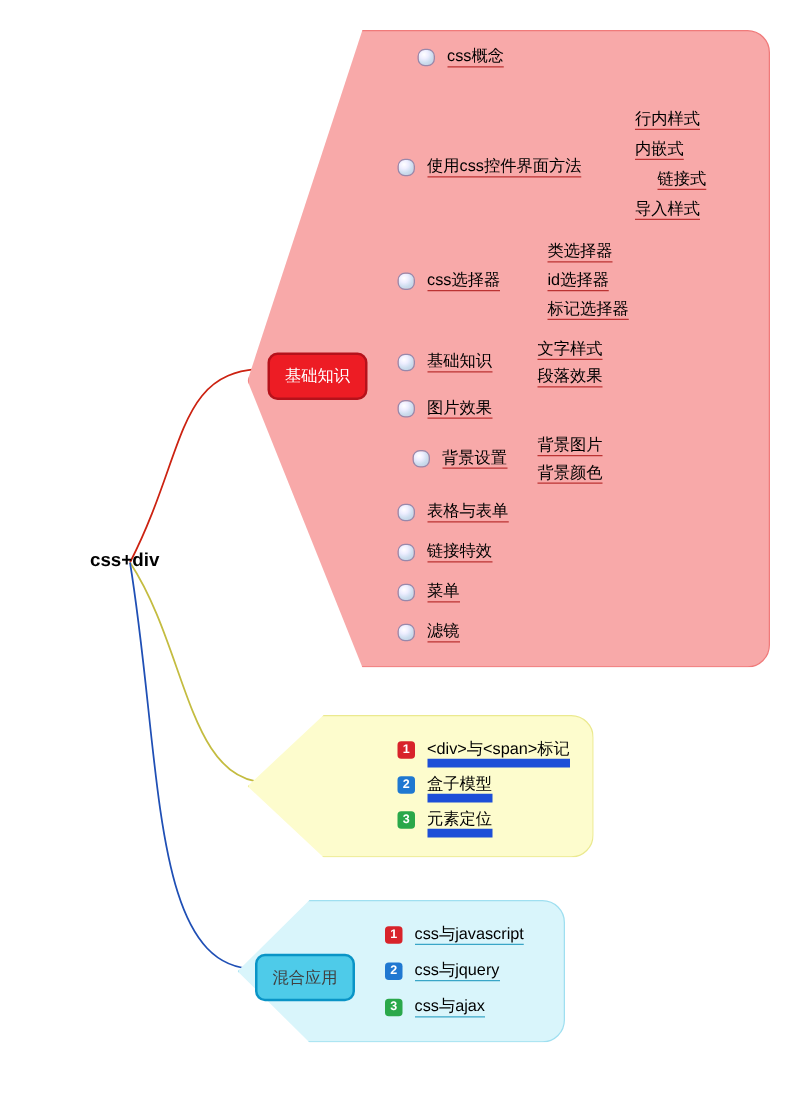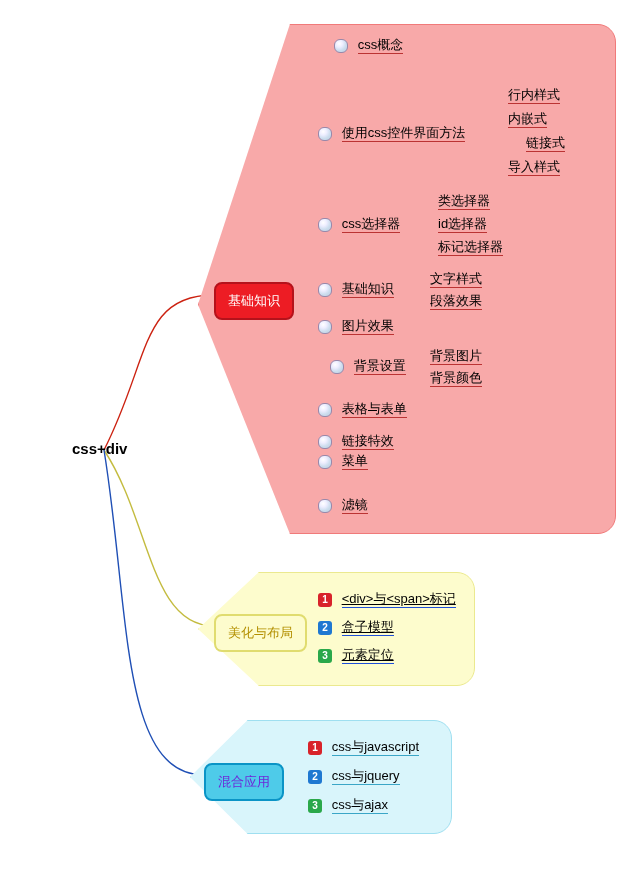--- a/index.html
+++ b/index.html
@@ -44,21 +44,21 @@
     border: 2px solid #b5121b;
     color: #fff;
   }
   .branch-yellow {
     border: 2px solid #e0dc6f;
     color: #b38f00;
   }
   .branch-cyan {
     background: #4ecbe9;
     border: 2px solid #0a94c6;
-    color: #6d28d9;
+    color: #404040;
   }
   
   .panel {
     position: absolute;
     z-index: 1;
     border-radius: 18px;
   }
   .panel.red {
     background: #f8a9a9;
     border: 1px solid #f07a7a;
@@ -98,21 +98,21 @@
     white-space: nowrap;
     z-index: 3;
   }
   .leaf .txt, .subleaf .txt {
     padding-bottom: 1px;
     border-bottom: 1px solid transparent;
   }
   .leaf.ul .txt, .subleaf.ul .txt {
     border-bottom: 1px solid #b33;
   }
-  .leaf.ul-y .txt { border-bottom: 1px solid #1d4ed8; text-decoration: underline; }
+  .leaf.ul-y .txt { border-bottom: 7px solid #1d4ed8; }
   .leaf.ul-c .txt { border-bottom: 1px solid #3aa6c7; }
   .bullet {
     display: inline-block;
     width: 12px;
     height: 12px;
     border-radius: 6px;
     background: radial-gradient(circle at 35% 30%, #fff 0%, #eef 30%, #cde 60%, #bcd 100%);
     border: 1px solid #98a;
     vertical-align: middle;
     margin-right: 6px;
@@ -184,23 +184,20 @@
   <div class="panel yellow" style="left:198px; top:572px; width:275px; height:112px;"></div>
   <div class="panel cyan" style="left:190px; top:720px; width:260px; height:112px;"></div>
 
   <div class="node root-label" style="left:44px; top:440px;">
     <span>css+div</span>
   </div>
 
   <div class="node branch-box branch-red" style="left:214px; top:282px;">
     <span>基础知识</span>
   </div>
-  <div class="node branch-box branch-yellow" style="left:214px; top:614px;">
-    <span>美化与布局</span>
-  </div>
   <div class="node branch-box branch-cyan" style="left:204px; top:763px;">
     <span>混合应用</span>
   </div>
 
   <div class="leaf ul" style="left:318px; top:36px;padding-left:16px;">
     <span class="bullet"></span>
     <span class="txt">css概念</span>
   </div>
 
   <div class="leaf ul" style="left:318px; top:124px;">
@@ -242,21 +239,21 @@
   <div class="leaf ul" style="left:318px; top:400px;">
     <span class="bullet"></span>
     <span class="txt">表格与表单</span>
   </div>
 
   <div class="leaf ul" style="left:318px; top:432px;">
     <span class="bullet"></span>
     <span class="txt">链接特效</span>
   </div>
 
-  <div class="leaf ul" style="left:318px; top:452px;">
+  <div class="leaf ul" style="left:318px; top:464px;">
     <span class="bullet"></span>
     <span class="txt">菜单</span>
   </div>
 
   <div class="leaf ul" style="left:318px; top:496px;">
     <span class="bullet"></span>
     <span class="txt">滤镜</span>
   </div>
 
   <div class="leaf ul-y" style="left:318px; top:590px;">

